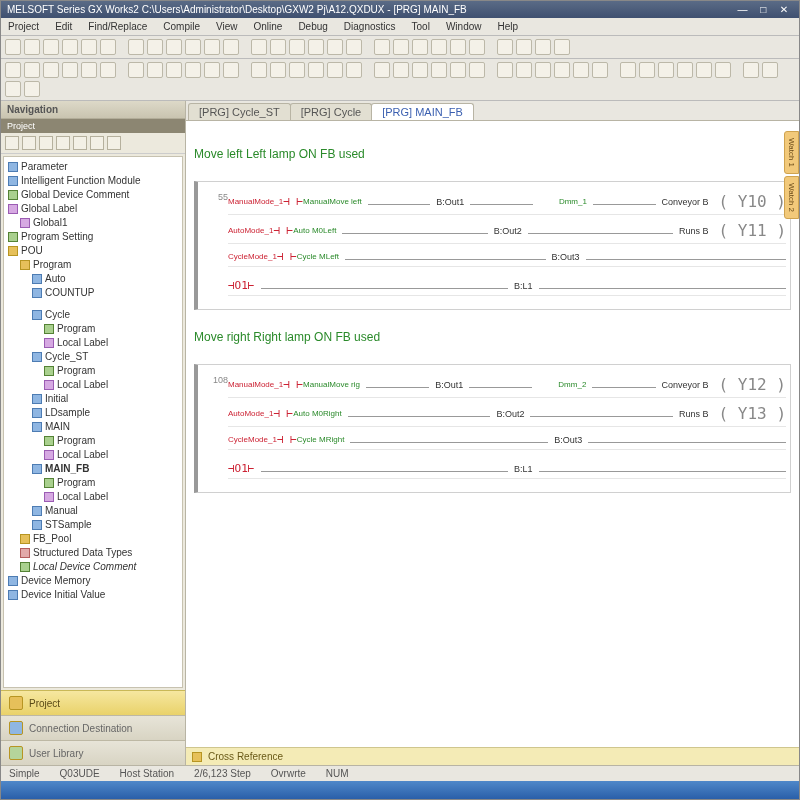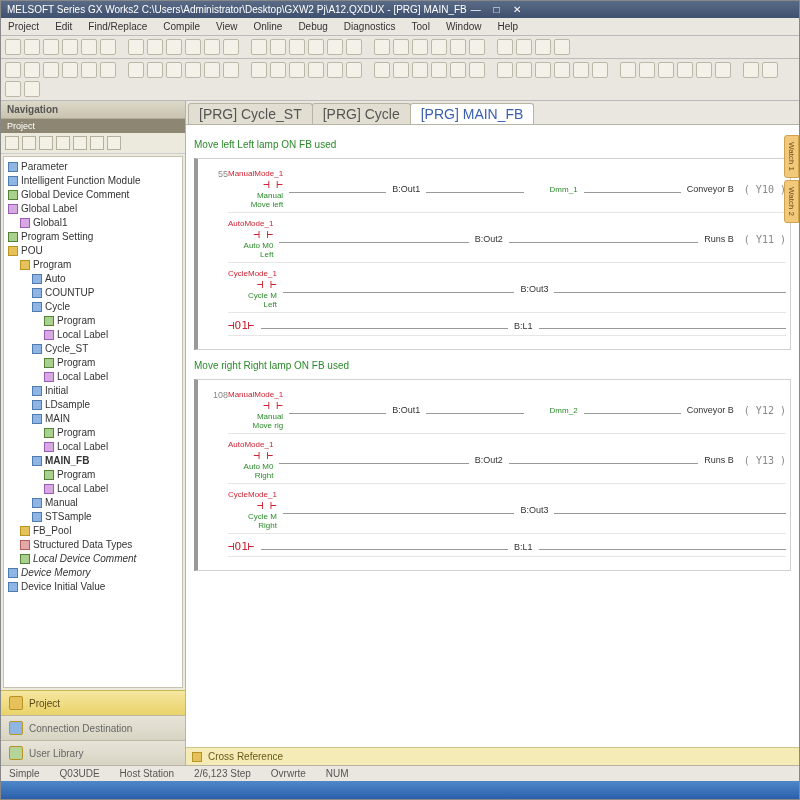--- a/index.html
+++ b/index.html
@@ -1,18 +1,18 @@
 <!DOCTYPE html>
 <html><head>
 <meta charset="utf-8">
 <style>
   *{box-sizing:border-box;margin:0;padding:0;font-family:"Segoe UI",Tahoma,sans-serif;font-size:10px}
   body{background:#fff;width:800px;height:800px;overflow:hidden;display:flex;flex-direction:column;border:1px solid #888}
   
-  .titlebar{background:linear-gradient(#5a6b86,#3f5070);color:#fff;padding:3px 6px;display:flex;align-items:center;font-size:10px}
+  .titlebar{background:linear-gradient(#5a6b86,#3f5070);color:#fff;padding:3px 6px;display:flex;align-items:center;justify-content:space-between;font-size:10px}
   .titlebar .winbtns span{display:inline-block;width:18px;text-align:center;color:#fff}
   .menubar{background:#e9e7e0;padding:2px 4px;display:flex;gap:10px;border-bottom:1px solid #bbb;font-size:10px;color:#333}
   .menubar span{padding:1px 3px}
   .toolbar{background:#e9e7e0;padding:3px 4px;border-bottom:1px solid #bbb;display:flex;flex-wrap:wrap;gap:3px}
   .toolbar .btn{width:16px;height:16px;border:1px solid #bcb8a8;background:#f4f1e8;border-radius:2px}
   .toolbar .sep{width:6px}
   
   .main{flex:1;display:flex;min-height:0}
   
   .nav{width:185px;background:#ece9dd;border-right:1px solid #b8b4a4;display:flex;flex-direction:column}
@@ -29,35 +29,35 @@
   .tree .ic.r{background:#e2a9a9;border-color:#b35c5c}
   .nav-bot{margin-top:auto}
   .nav-bot .btnrow{background:linear-gradient(#f6e7a0,#e9d26a);border-top:1px solid #c9b857;padding:5px 8px;display:flex;align-items:center;gap:6px;font-size:10px;color:#5a4a17}
   .nav-bot .btnrow.dim{background:linear-gradient(#e7e4d8,#d8d4c3);color:#666;border-top-color:#bdb8a4}
   .nav-bot .btnrow .ric{width:14px;height:14px;background:#e6c05a;border:1px solid #b79522;border-radius:2px}
   .nav-bot .btnrow.dim .ric{background:#b5d49a}
   .nav-bot .btnrow.blue .ric{background:#8fb6e2}
   
   .editor{flex:1;display:flex;flex-direction:column;background:#fff;min-width:0}
   .tabs{display:flex;background:#e9e7e0;border-bottom:1px solid #b8b4a4;padding:2px 2px 0 2px;gap:0}
-  .tabs .tab{padding:2px 10px;border:1px solid #b8b4a4;border-bottom:none;background:#e2dfd2;font-size:14px;color:#555;border-radius:3px 3px 0 0;margin-right:-1px}
+  .tabs .tab{padding:2px 10px;border:1px solid #b8b4a4;border-bottom:none;background:#e2dfd2;font-size:11px;color:#555;border-radius:3px 3px 0 0;margin-right:-1px}
   .tabs .tab.active{background:#fff;color:#3a5fb0;font-weight:normal}
   .canvas{flex:1;overflow:auto;background:#fff;padding:6px 8px;position:relative}
-  .canvas .hdr{font-size:10px;color:#2a8a2a;margin:8px 0}
+  .canvas .hdr{font-size:12px;color:#2a8a2a;margin:20px 0}
   .ladder{border:1px solid #d0d0d0;border-left:4px solid #999;padding:4px;margin-bottom:10px}
   .rung{display:flex;align-items:flex-start;margin:3px 0;min-height:26px}
   .rung .rl{width:26px;text-align:right;color:#888;font-size:9px;padding-top:3px}
   .rung .body{flex:1;display:flex;align-items:center;gap:6px;border-bottom:1px solid #e6e6e6;padding:3px 0}
-  .contact{display:flex;flex-direction:column;align-items:flex-end}
+  .contact{display:flex;flex-direction:row;align-items:center}
   .contact .sym{font-family:monospace;font-size:11px;color:#c23}
   .contact .lbl{font-size:8px;color:#2a8a2a}
   .contact .sub{font-size:8px;color:#c23}
   .wire{flex:1;border-top:1px solid #999;margin-top:6px}
   .node{font-size:9px;color:#333}
-  .coil{font-family:monospace;font-size:10px;color:#888}
+  .coil{font-family:monospace;font-size:16px;color:#888}
   .outlbl{font-size:9px;color:#333;margin-right:4px}
   .topcmt{font-size:8px;color:#2a8a2a;margin-left:20px}
   
   .sidetabs{position:absolute;right:0;top:10px;display:flex;flex-direction:column;gap:2px}
   .sidetabs .st{writing-mode:vertical-rl;background:#f2c97a;border:1px solid #cfa34f;padding:6px 2px;font-size:8px;color:#6a4a18;border-radius:3px 0 0 3px}
   
   .statusbar{background:#e9e7e0;border-top:1px solid #b8b4a4;display:flex;gap:20px;padding:2px 8px;font-size:9px;color:#555}
   .cross{background:#f4ebb6;border-top:1px solid #cfc68e;padding:3px 6px;font-size:9px;color:#6a5a17;display:flex;align-items:center;gap:6px}
   .cross .x{width:10px;height:10px;border:1px solid #b79522;background:#e6c05a}
   .startbar{background:linear-gradient(#4f88c9,#2a5fa9);height:18px}
@@ -189,40 +189,40 @@
         <div class="n" style="padding-left: 2px;"><span class="ic b"></span><span>Parameter</span></div>
         <div class="n" style="padding-left: 2px;"><span class="ic b"></span><span>Intelligent Function Module</span></div>
         <div class="n" style="padding-left: 2px;"><span class="ic g"></span><span>Global Device Comment</span></div>
         <div class="n" style="padding-left: 2px;"><span class="ic p"></span><span>Global Label</span></div>
         <div class="n" style="padding-left: 14px;"><span class="ic p"></span><span>Global1</span></div>
         <div class="n" style="padding-left: 2px;"><span class="ic g"></span><span>Program Setting</span></div>
         <div class="n" style="padding-left: 2px;"><span class="ic "></span><span>POU</span></div>
         <div class="n" style="padding-left: 14px;"><span class="ic "></span><span>Program</span></div>
         <div class="n" style="padding-left: 26px;"><span class="ic b"></span><span>Auto</span></div>
         <div class="n" style="padding-left: 26px;"><span class="ic b"></span><span>COUNTUP</span></div>
-        <div class="n" style="padding-left: 26px;"><span class="ic b"></span><span>Cycle</span></div>
+        <div class="n" style="padding-left: 26px; margin-top: 8px;"><span class="ic b"></span><span>Cycle</span></div>
         <div class="n" style="padding-left: 38px;"><span class="ic g"></span><span>Program</span></div>
         <div class="n" style="padding-left: 38px;"><span class="ic p"></span><span>Local Label</span></div>
         <div class="n" style="padding-left: 26px;"><span class="ic b"></span><span>Cycle_ST</span></div>
         <div class="n" style="padding-left: 38px;"><span class="ic g"></span><span>Program</span></div>
         <div class="n" style="padding-left: 38px;"><span class="ic p"></span><span>Local Label</span></div>
         <div class="n" style="padding-left: 26px;"><span class="ic b"></span><span>Initial</span></div>
         <div class="n" style="padding-left: 26px;"><span class="ic b"></span><span>LDsample</span></div>
         <div class="n" style="padding-left: 26px;"><span class="ic b"></span><span>MAIN</span></div>
         <div class="n" style="padding-left: 38px;"><span class="ic g"></span><span>Program</span></div>
         <div class="n" style="padding-left: 38px;"><span class="ic p"></span><span>Local Label</span></div>
         <div class="n" style="padding-left: 26px; font-weight: bold;"><span class="ic b"></span><span>MAIN_FB</span></div>
         <div class="n" style="padding-left: 38px;"><span class="ic g"></span><span>Program</span></div>
         <div class="n" style="padding-left: 38px;"><span class="ic p"></span><span>Local Label</span></div>
         <div class="n" style="padding-left: 26px;"><span class="ic b"></span><span>Manual</span></div>
         <div class="n" style="padding-left: 26px;"><span class="ic b"></span><span>STSample</span></div>
         <div class="n" style="padding-left: 14px;"><span class="ic "></span><span>FB_Pool</span></div>
         <div class="n" style="padding-left: 14px;"><span class="ic r"></span><span>Structured Data Types</span></div>
         <div class="n" style="padding-left: 14px; font-style: italic;"><span class="ic g"></span><span>Local Device Comment</span></div>
-        <div class="n" style="padding-left: 2px; font-style: italic;"><span class="ic b"></span><span>Device Memory</span></div>
+        <div class="n" style="padding-left: 2px;"><span class="ic b"></span><span>Device Memory</span></div>
         <div class="n" style="padding-left: 2px;"><span class="ic b"></span><span>Device Initial Value</span></div>
       </div>
     <div class="nav-bot" id="navbot">
         <div class="btnrow">
           <span class="ric"></span>
           <span>Project</span>
         </div>
         <div class="btnrow dim blue">
           <span class="ric"></span>
           <span>Connection Destination</span>

